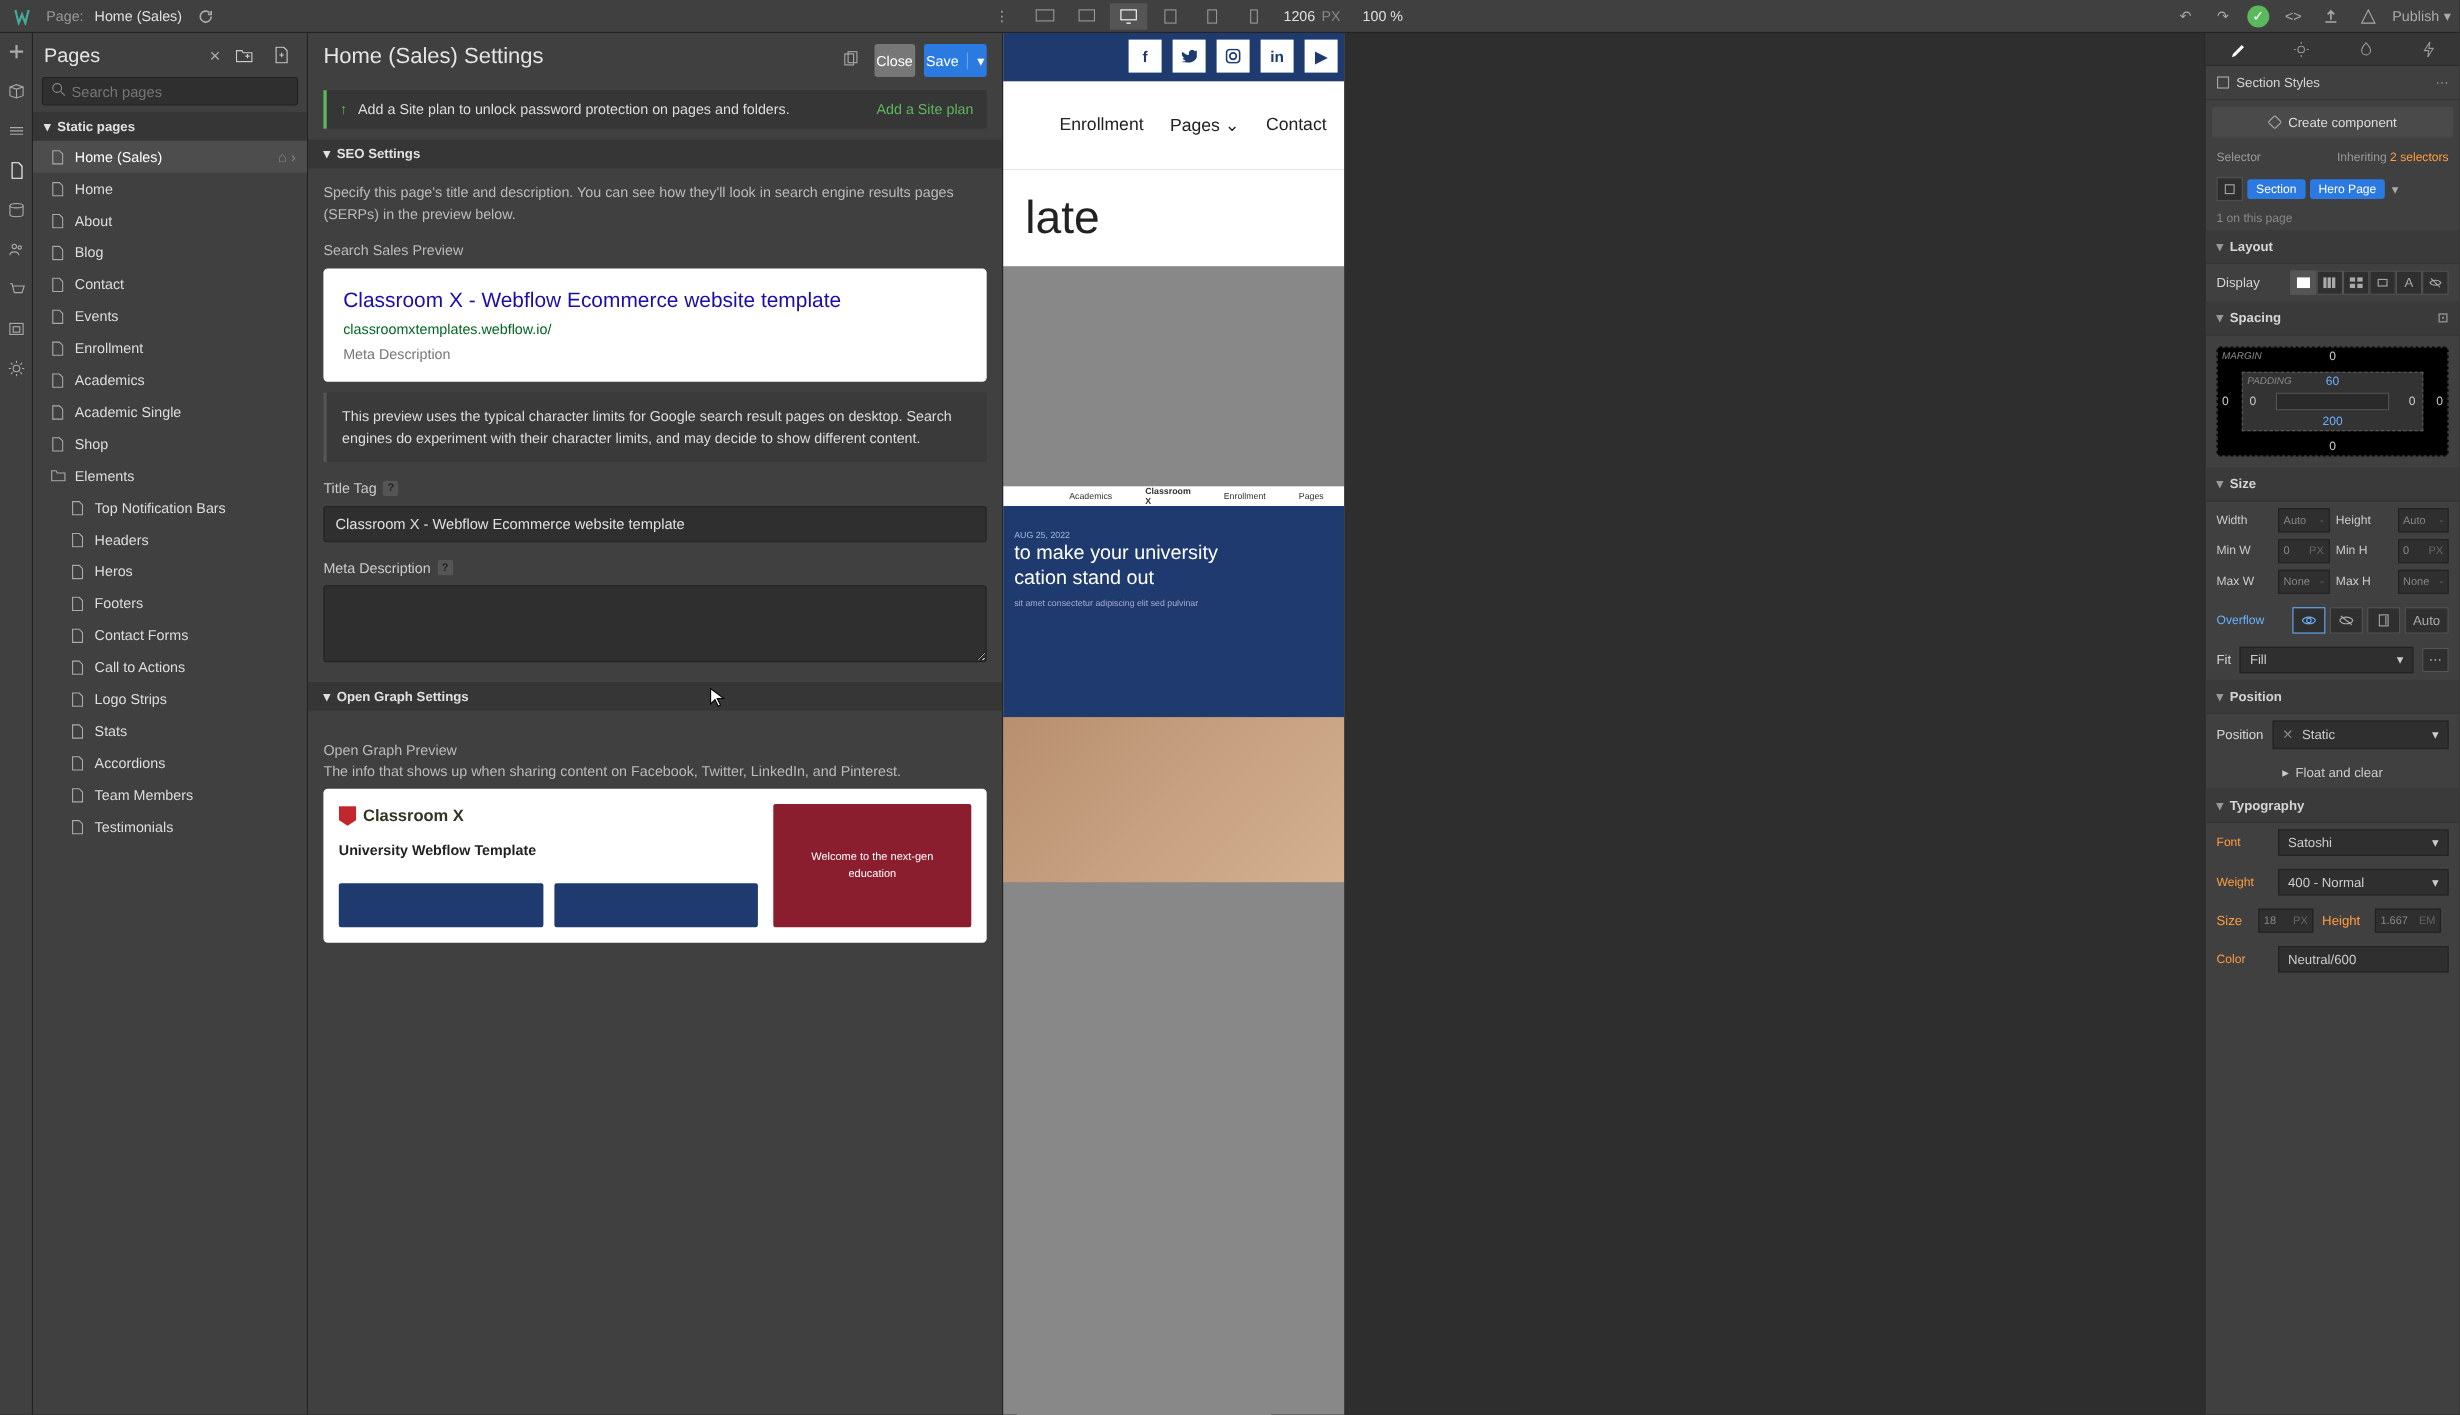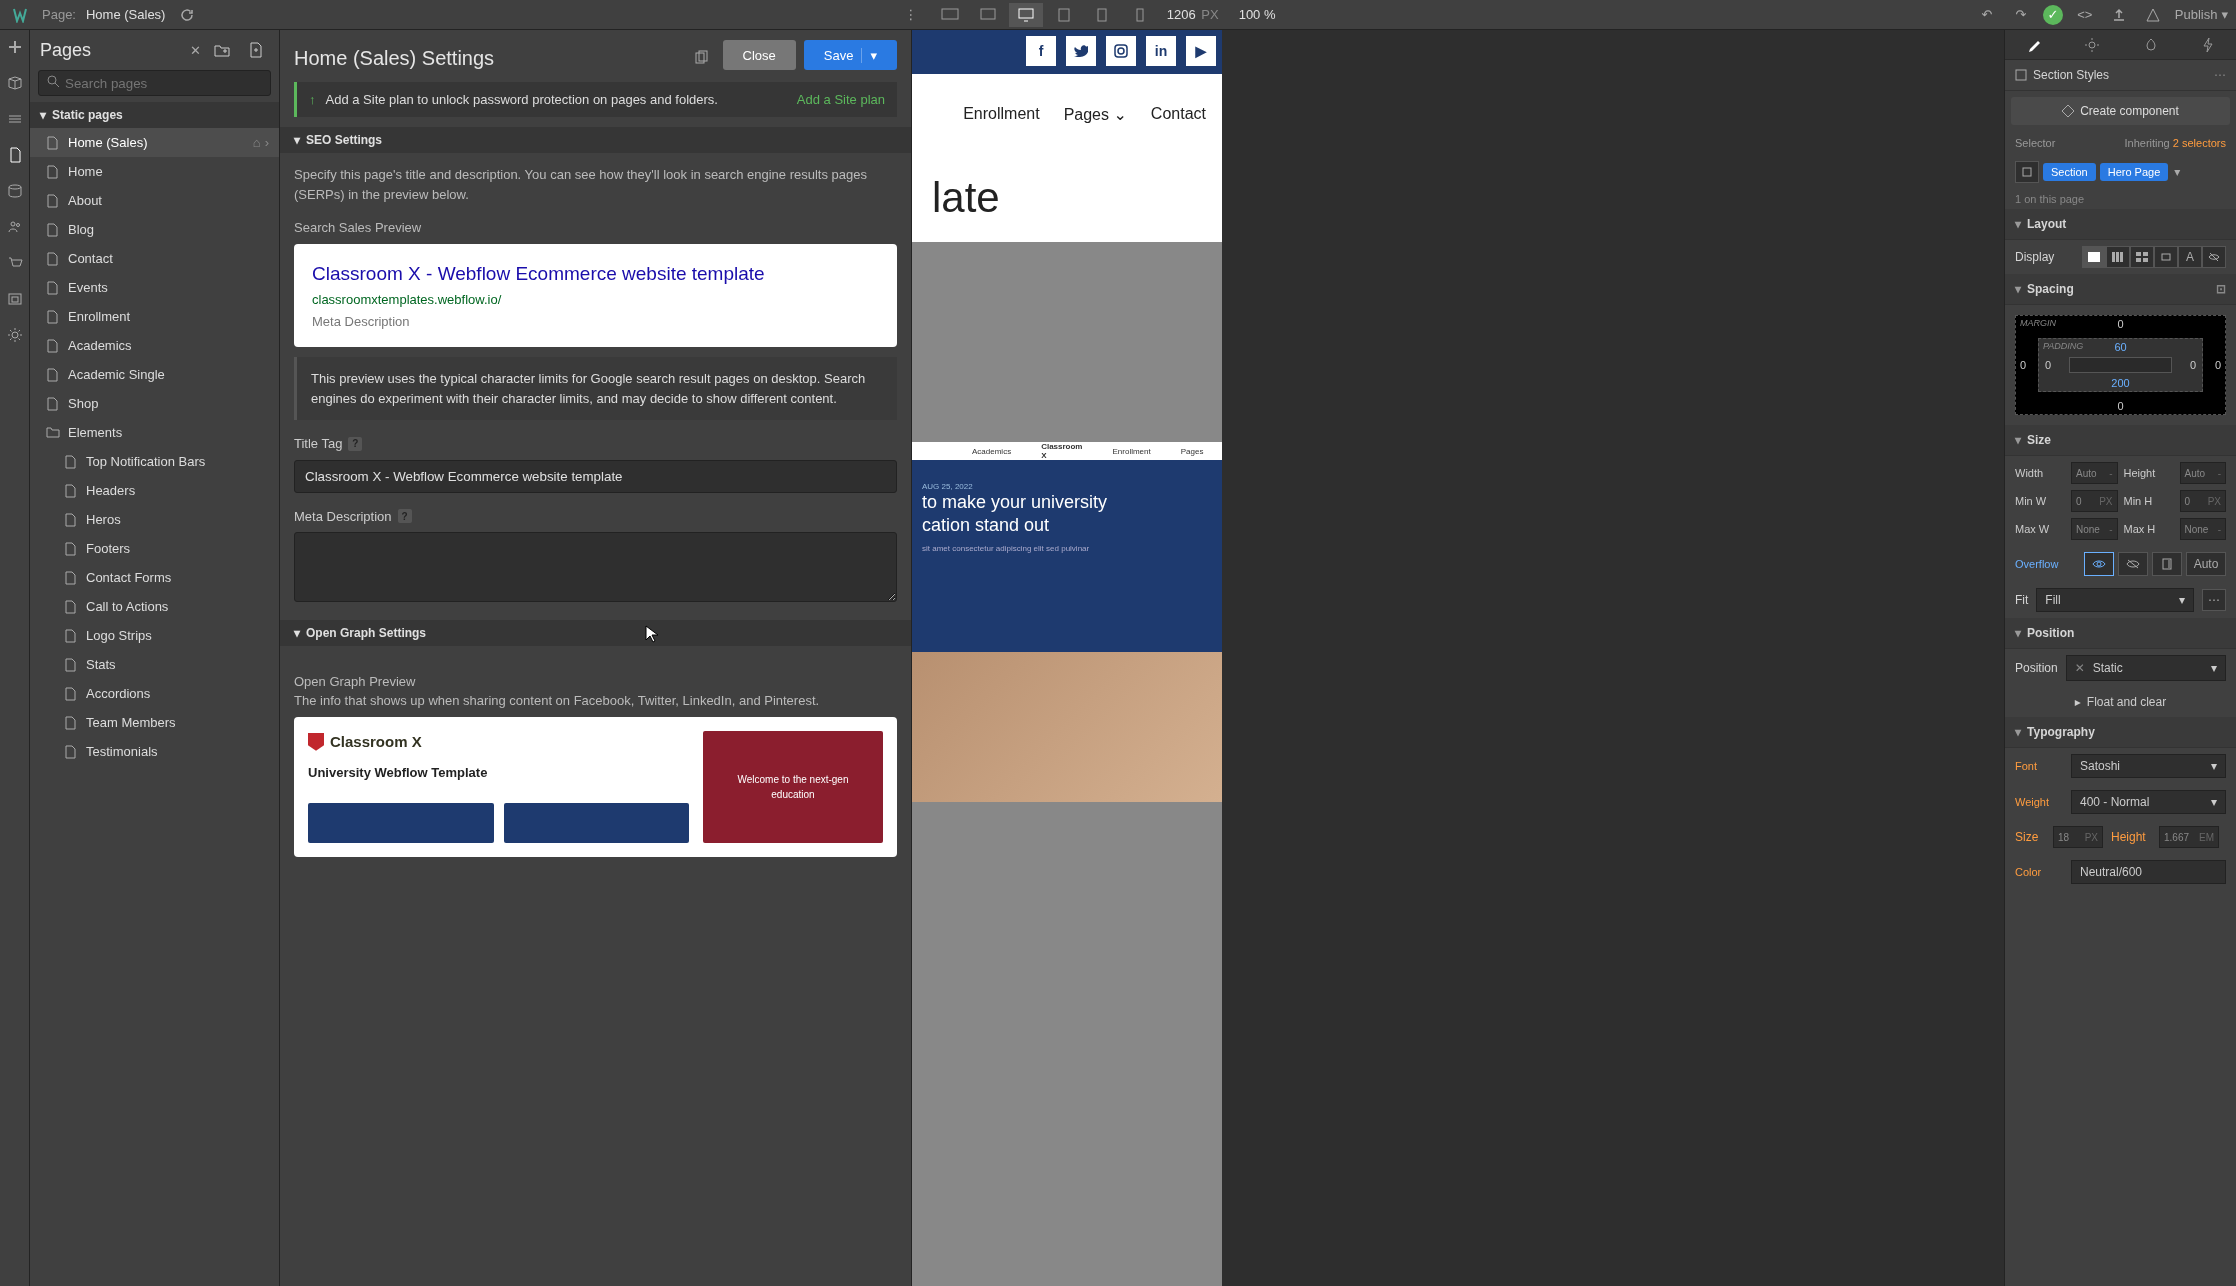--- a/index.html
+++ b/index.html
@@ -39,24 +39,24 @@
 .pages .cat{background:#363636;padding:6px 10px;display:flex;align-items:center;gap:6px;font-weight:600;color:#e0e0e0;font-size:12px;cursor:pointer}
 .page-item{display:flex;align-items:center;gap:8px;padding:7px 10px 7px 16px;cursor:pointer;color:#ddd}
 .page-item.selected{background:#4d4d4d;color:#fff}
 .page-item.sub{padding-left:34px}
 .page-item .pi{width:14px;height:14px;color:#aaa}
 .page-item .pi.folder{color:#aaa}
 .page-item .trail{margin-left:auto;display:flex;gap:4px;color:#888}
 
 
 .settings{position:absolute;left:280px;top:30px;width:632px;bottom:0;background:#404040;border-right:1px solid #232323;display:flex;flex-direction:column;overflow:auto}
-.settings-head{display:flex;align-items:flex-end;padding:10px 14px;gap:8px}
+.settings-head{display:flex;align-items:flex-start;padding:10px 14px;gap:8px}
 .settings-head h1{font-size:20px;font-weight:400;color:#e5e5e5;flex:1}
 .settings-head .dup{width:26px;height:26px;display:flex;align-items:center;justify-content:center;color:#aaa;cursor:pointer}
-.btn{height:30px;padding:0 20px;border-radius:3px;display:flex;align-items:center;cursor:pointer;font-size:13px}
+.btn{height:30px;padding:0 2px;border-radius:3px;display:flex;align-items:center;cursor:pointer;font-size:13px}
 .btn.close{background:#777;color:#fff}
 .btn.save{background:#2a7ae2;color:#fff}
 .btn.save .chev{margin-left:8px;border-left:1px solid rgba(255,255,255,.3);padding-left:8px}
 .notice{margin:2px 14px 10px;background:#363636;border-left:3px solid #5cb85c;padding:10px 12px;display:flex;align-items:center;gap:10px;color:#ddd}
 .notice .up{color:#5cb85c}
 .notice .link{color:#5cb85c;margin-left:auto;cursor:pointer}
 .sect-h{background:#363636;padding:6px 14px;display:flex;align-items:center;gap:6px;font-weight:600;color:#e0e0e0;font-size:12px;cursor:pointer}
 .sect-body{padding:12px 14px;color:#bbb;font-size:13px;line-height:1.5}
 .preview-box{background:#fff;border-radius:4px;padding:16px 18px;margin-top:6px}
 .preview-box .t{color:#1a0dab;font-size:19px}

